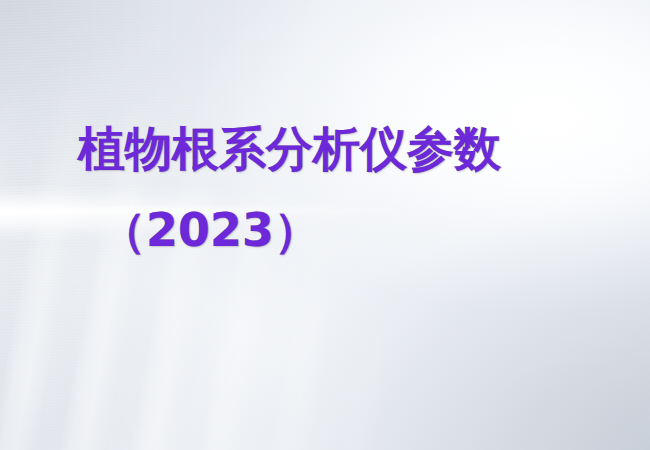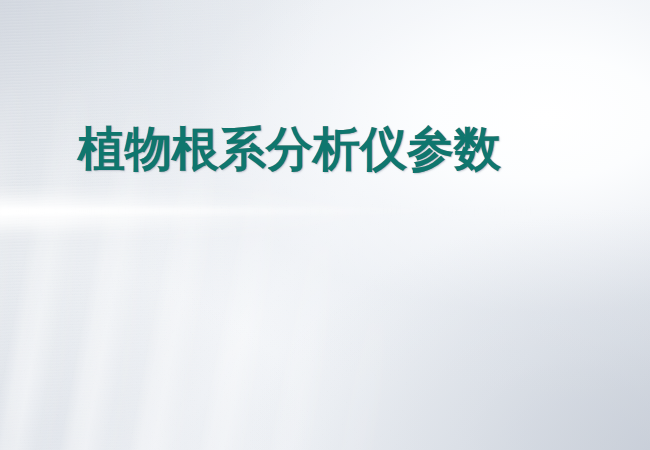--- a/index.html
+++ b/index.html
@@ -132,21 +132,21 @@
   
   #title-block {
     position: absolute;
     left: 0;
     top: 118px;
     width: 650px;
     z-index: 10;
   }
 
   .slide-line {
-    color: #0f766e;
+    color: #6d28d9;
     font-weight: bold;
     font-size: 47px;
     line-height: 61px;
     letter-spacing: 0px;
     white-space: nowrap;
     text-shadow:
       -0.6px 0 0 rgba(150, 92, 30, 0.38),
       0.7px 0.4px 0 rgba(40, 70, 140, 0.30),
       1px 1px 1.6px rgba(110,120,140,0.35);
   }
@@ -294,15 +294,16 @@
     </svg>
   </div>
 
   <div class="bg-layer" id="bg-scanlines"></div>
 
   <div class="bg-layer" id="bg-streak"></div>
   <div id="bg-streak-core"></div>
 
   <div id="title-block">
     <div class="slide-line" id="title-main">植物根系分析仪参数</div>
+    <div class="slide-line" id="title-year">（2023）</div>
   </div>
 
 </div>
 
 </body></html>

